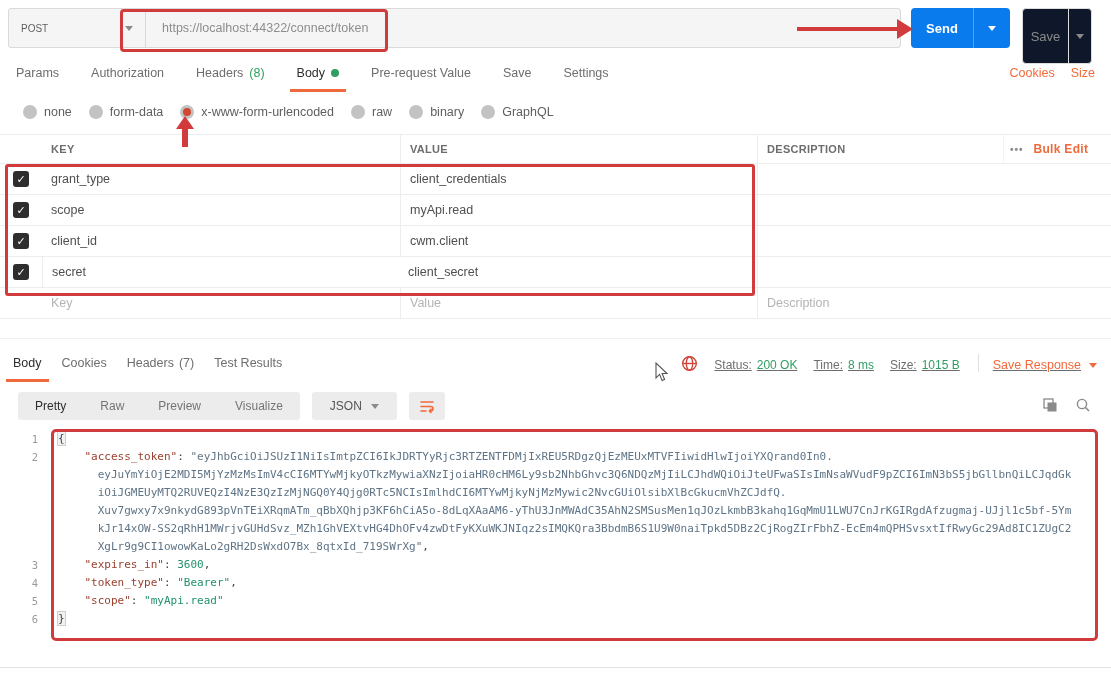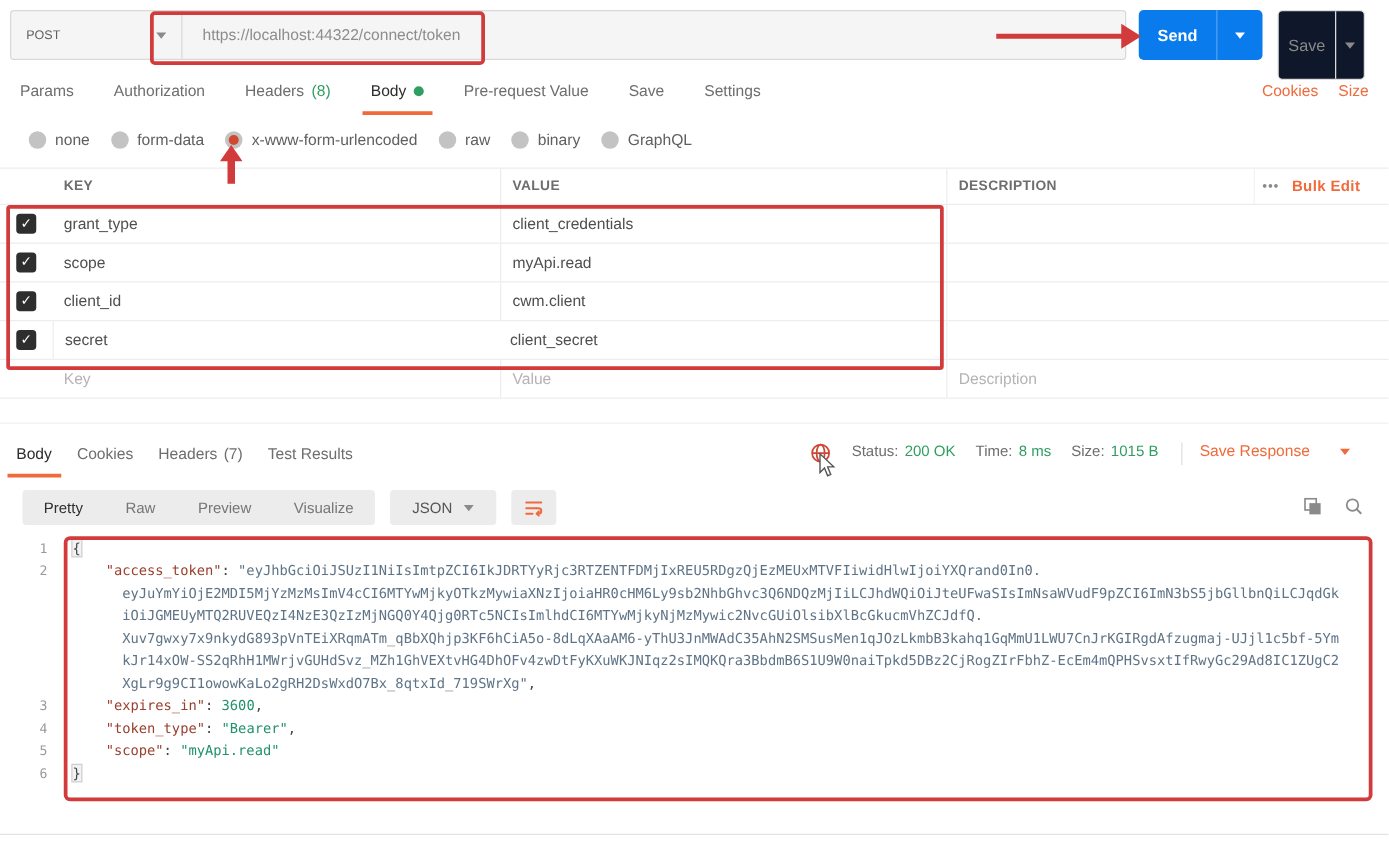--- a/index.html
+++ b/index.html
@@ -63,25 +63,25 @@
       line-height:16px;text-align:center;margin-left:13px;cursor:pointer;}
   .ghost{color:#b4b4b4;}
 
   .sect-divider{position:absolute;left:0;right:0;top:338px;border-top:1px solid #f1f1f1;}
 
   
   .resp-tabs{position:absolute;left:10px;top:352px;display:flex;column-gap:14px;font-size:12.5px;color:#6e6e6e;}
   .resp-tab{cursor:pointer;position:relative;padding:4px 3px 12px;display:flex;gap:5px;}
   .resp-tab.active{color:#2d2d2d;}
   .resp-tab.active::after{content:"";position:absolute;left:-4px;right:-4px;bottom:0;height:3px;background:#f06a3b;}
-  .status-bar{position:absolute;right:31px;top:354px;display:flex;align-items:flex-start;font-size:12px;color:#6e6e6e;}
+  .status-bar{position:absolute;right:14px;top:354px;display:flex;align-items:flex-end;font-size:12px;color:#6e6e6e;text-decoration:underline;}
   .status-bar .pair{display:flex;gap:5px;margin-left:16px;}
   .status-bar .val{color:#2f9e60;}
   .vdiv{width:1px;height:18px;background:#e0e0e0;margin:0 14px 0 18px;}
-  .save-resp{color:#f06a3b;font-size:12.5px;display:flex;align-items:center;gap:24px;cursor:pointer;}
+  .save-resp{color:#f06a3b;font-size:12.5px;display:flex;align-items:center;gap:8px;cursor:pointer;}
   .save-resp .t{width:0;height:0;border-left:4px solid transparent;border-right:4px solid transparent;
                 border-top:5px solid #f06a3b;}
 
   
   .view-bar{position:absolute;left:18px;top:392px;display:flex;gap:12px;align-items:center;}
   .pill{background:#ececec;border-radius:3px;display:flex;height:28px;align-items:center;}
   .view-tab{padding:0 17px;font-size:12px;color:#757575;cursor:pointer;line-height:28px;}
   .view-tab.active{color:#2e2e2e;}
   .format-pill{padding:0 18px;gap:9px;font-size:12px;color:#555;cursor:pointer;}
   .wrap-pill{width:36px;justify-content:center;cursor:pointer;}

